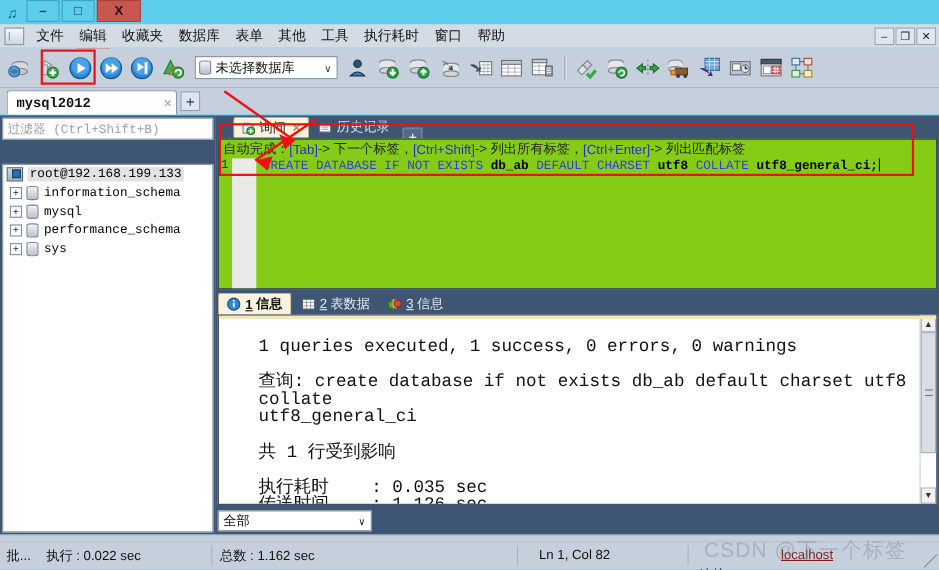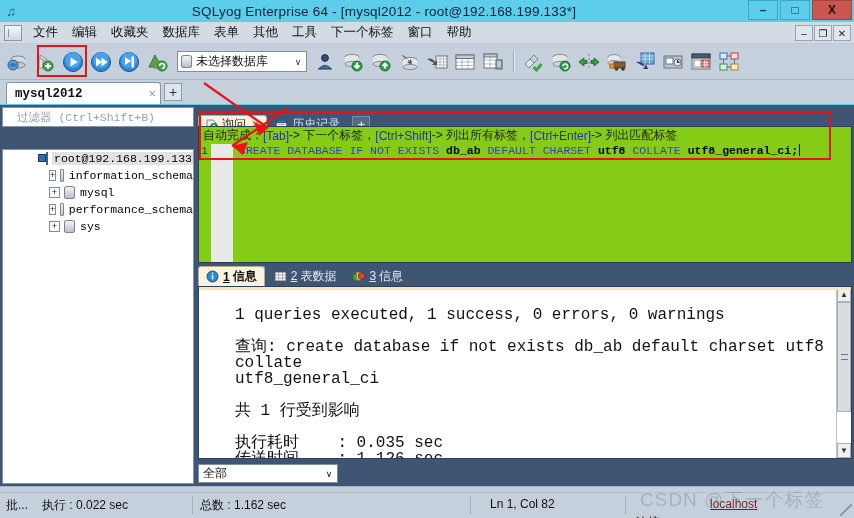--- a/index.html
+++ b/index.html
@@ -118,29 +118,29 @@
   }
 
   
   .leftpanel {
     position: absolute; left: 0; top: 105px; width: 196px; height: 381px;
     background: #3e5573; padding: 2px;
   }
   .lp-title { color: #fff; font-size: 12.5px; padding: 2px 2px 4px 4px; }
   .lp-filter {
     height: 20px; background: #fff; border: 1px solid #8794a4;
-    display: flex; align-items: center; padding-left: 14px;
+    display: flex; align-items: center; padding-left: 4px;
     color: #9aa0a8; font-family: "Liberation Mono", monospace; font-size: 11.5px;
   }
   .lp-tree {
     position: absolute; left: 2px; top: 44px; right: 2px; bottom: 2px;
     background: #fff; border: 1px solid #8794a4; overflow: hidden;
     font-family: "Liberation Mono", monospace; font-size: 11.5px;
   }
-  .tree-row { display: flex; align-items: center; height: 17px; padding-left: 2px; margin-left: 40px; }
+  .tree-row { display: flex; align-items: center; height: 17px; padding-left: 2px; }
   .tree-row.root { padding-left: 3px; }
   .tree-row .plus {
     width: 11px; height: 11px; border: 1px solid #808c9b; background: #fff;
     font-size: 9px; line-height: 9px; text-align: center; color: #222;
     margin: 0 4px 0 4px; font-family: "Liberation Sans", sans-serif;
   }
   .ico-server {
     width: 15px; height: 13px; margin-right: 4px; position: relative;
     background: linear-gradient(#cfd7e0,#9fb0c2); border: 1px solid #4c6178;
   }
@@ -156,21 +156,21 @@
   .tree-row .lbl { color: #000; white-space: nowrap; }
   .tree-row.root .lbl { background: #e2e2e2; padding: 0 2px; }
 
   
   .rightarea {
     position: absolute; left: 196px; top: 105px; width: 658px; height: 381px;
     background: #3e5573;
   }
 
   
-  .ed-tabs { position: absolute; left: 2px; top: 1px; height: 36px; display: flex; align-items: center; }
+  .ed-tabs { position: absolute; left: 16px; top: 1px; height: 36px; display: flex; align-items: flex-start; }
   .ed-tab {
     height: 19px; display: flex; align-items: center; padding: 0 6px;
     font-size: 12px; color: #d9e2ec; background: #3e5573; margin-right: 2px;
     border-radius: 3px 3px 0 0;
   }
   .ed-tab.active { background: #fbf3dd; color: #1a1a1a; border: 1px solid #b9ad86; border-bottom: none; }
   .ed-tab .ti { width: 13px; height: 13px; margin-right: 4px; }
   .ed-tab .cx { margin-left: 5px; color: #c2703a; font-size: 11px; }
   .ed-add {
     width: 18px; height: 17px; background: #56688a; border: 1px solid #7d8ca5;
@@ -293,38 +293,37 @@
     border: 1px solid #79828f; border-radius: 4px/2px;
   }
 </style>
 </head>
 <body>
 
 <div id="app">
 
   <div class="titlebar">
     <div class="tb-icon">♫</div>
-    <div class="tb-title">SQLyog Enterprise 64 - [mysql2012 - root@192.168.199.133*]</div>
     <div class="tb-buttons">
       <div class="tb-btn">–</div>
       <div class="tb-btn">□</div>
       <div class="tb-btn close">X</div>
     </div>
   </div>
 
   <div class="menubar">
     <div class="menu-doc-icon"></div>
     <div class="menu-item">文件</div>
     <div class="menu-item marked">编辑</div>
     <div class="menu-item">收藏夹</div>
     <div class="menu-item">数据库</div>
     <div class="menu-item">表单</div>
     <div class="menu-item">其他</div>
     <div class="menu-item">工具</div>
-    <div class="menu-item">下一个标签</div>
+    <div class="menu-item">执行耗时</div>
     <div class="menu-item">窗口</div>
     <div class="menu-item">帮助</div>
     <div class="mdi-buttons">
       <div class="mdi-btn">–</div>
       <div class="mdi-btn">❐</div>
       <div class="mdi-btn">✕</div>
     </div>
   </div>
 
   <div class="toolbar">

